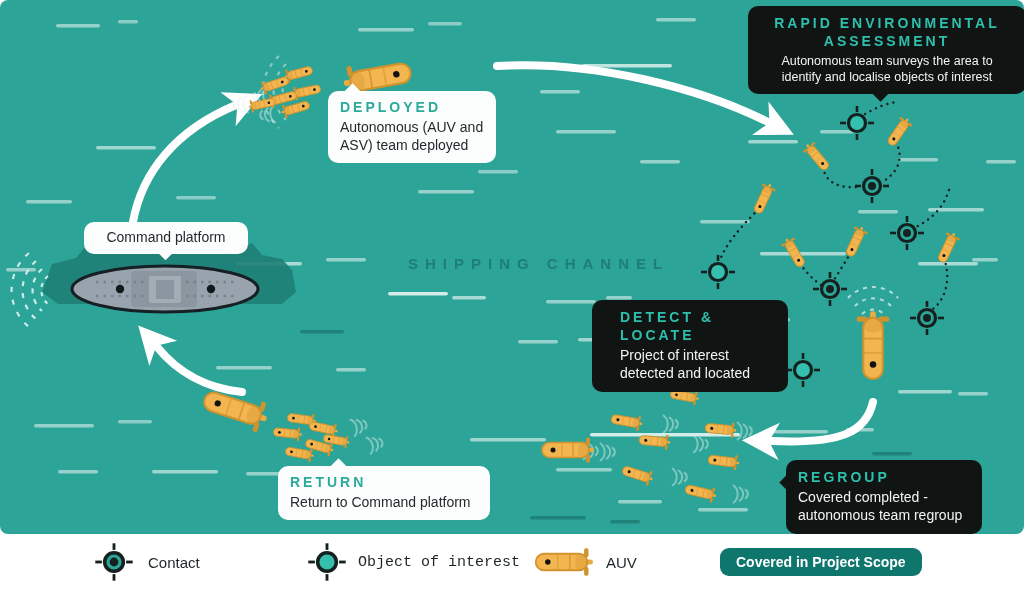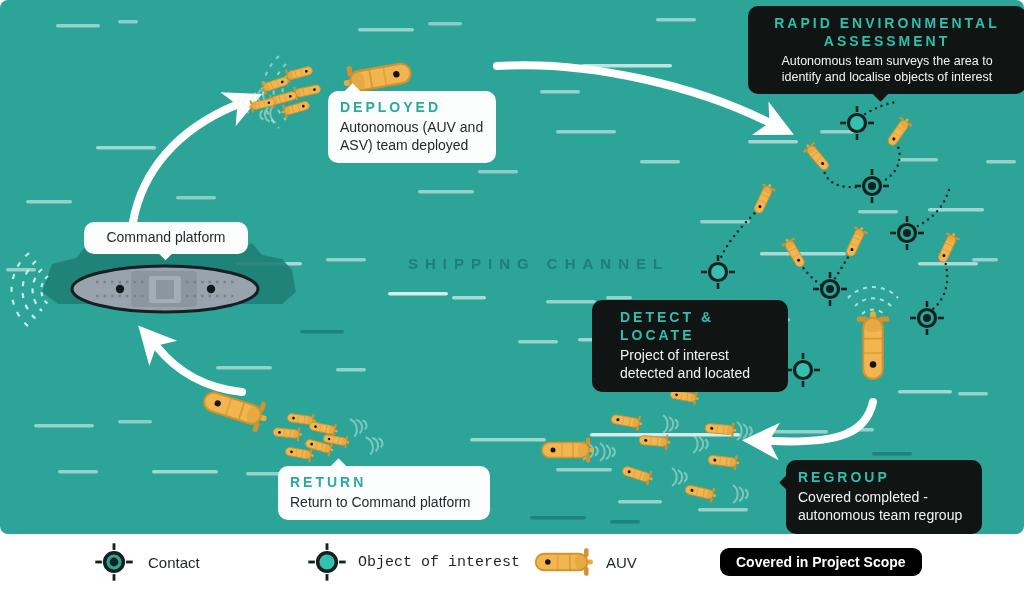--- a/index.html
+++ b/index.html
@@ -36,21 +36,21 @@
   #box-return .tail{left:54px;top:-5px;}
 
   .legend{position:absolute;left:8px;top:534px;width:1024px;height:56px;background:#ffffff;z-index:6;}
   .legend-icon{position:absolute;top:50%;transform:translateY(-50%);}
   .legend-label{position:absolute;top:50%;transform:translateY(-50%);
                 font-size:15px;color:#1E2528;white-space:nowrap;}
   #li-contact{left:85px;} #ll-contact{left:140px;}
   #li-object{left:298px;} #ll-object{left:350px;font-family:Liberation Mono, monospace;}
   #li-auv{left:516px;}    #ll-auv{left:598px;}
   .scope-pill{position:absolute;left:712px;top:50%;transform:translateY(-50%);
-              background:#000000;color:#ffffff;font-size:14px;font-weight:bold;
+              background:#0f766e;color:#ffffff;font-size:14px;font-weight:bold;
               padding:6px 16px;border-radius:9px;white-space:nowrap;}
 </style>
 </head>
 <body>
 
 <svg width="0" height="0" style="position:absolute" aria-hidden="true">
   <defs>
     <g id="sym-auv">
       <rect x="-25" y="-12.5" width="4" height="8" rx="1.5" fill="#D1932D"></rect>
       <rect x="-25" y="4.5" width="4" height="8" rx="1.5" fill="#D1932D"></rect>

